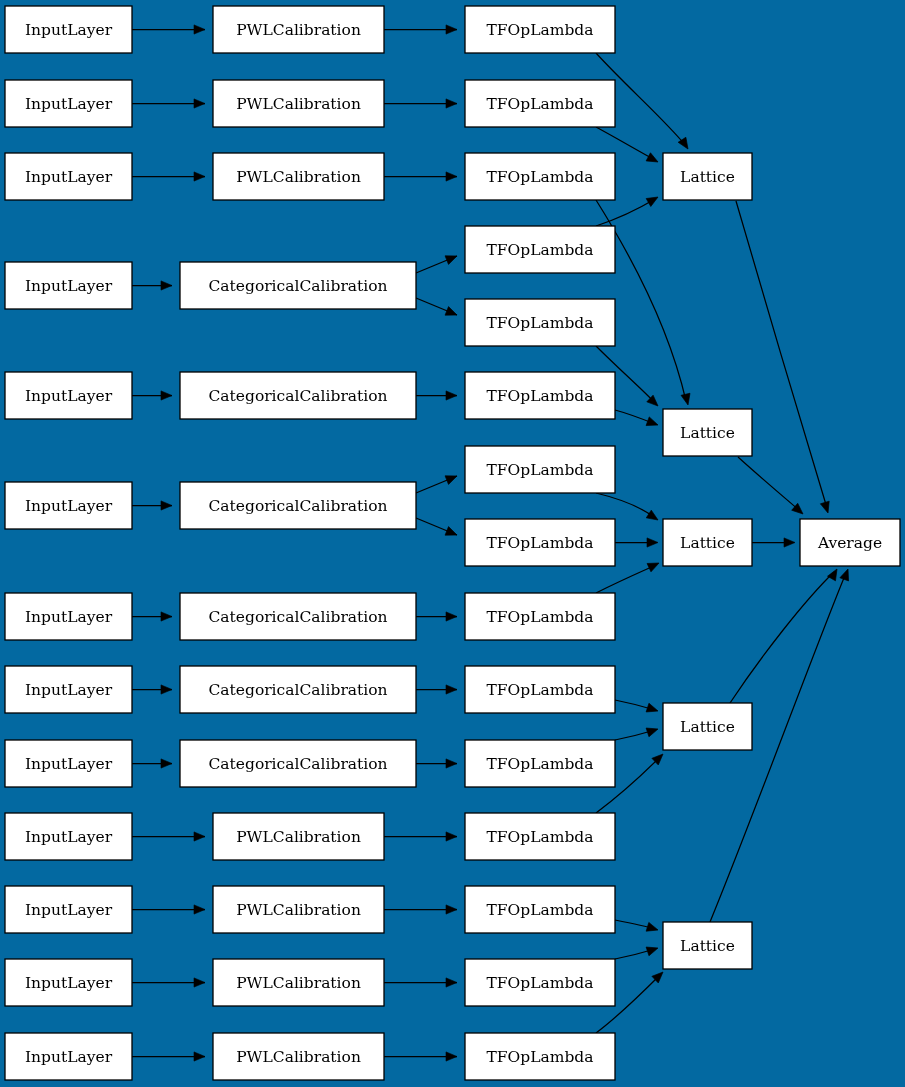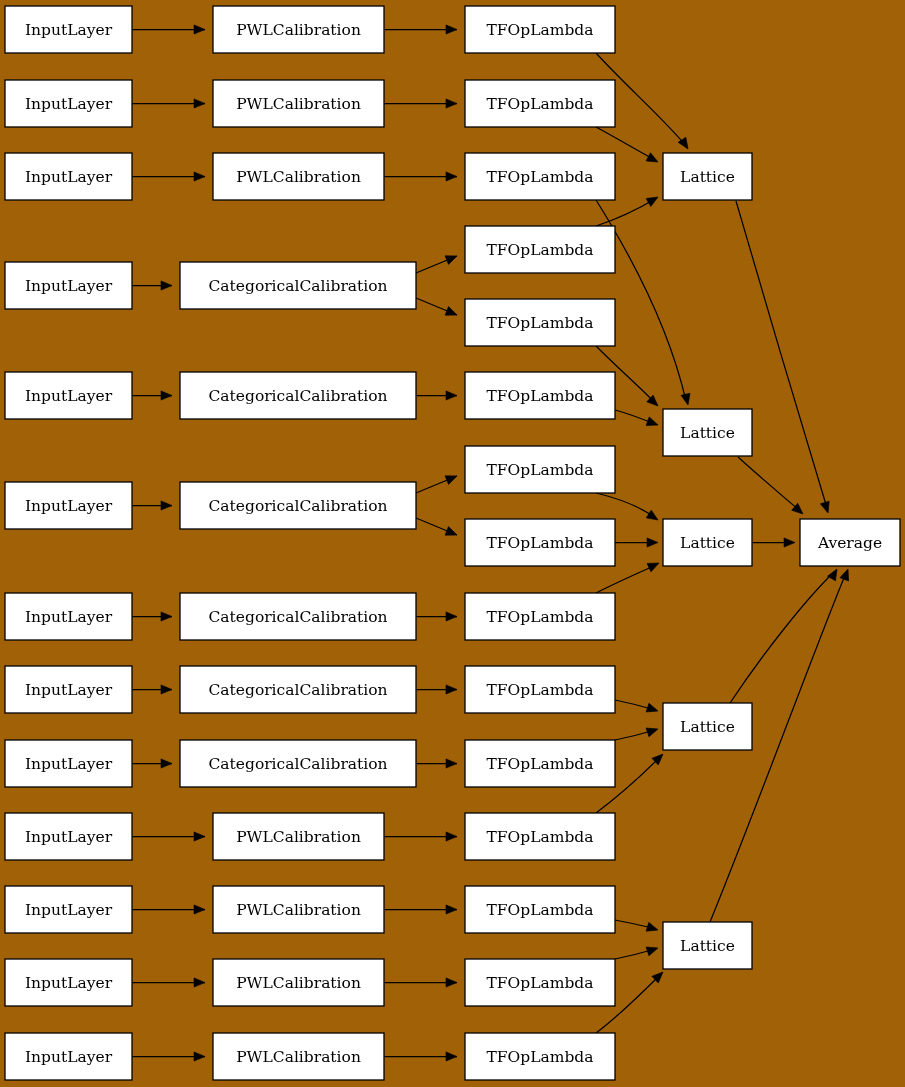--- a/index.html
+++ b/index.html
@@ -5,21 +5,21 @@
 <style>
   html, body {
     margin: 0;
     padding: 0;
     background: #ffffff;
   }
   #graph-root {
     position: relative;
     width: 905px;
     height: 1087px;
-    background: #a16207;
+    background: #0369a1;
     font-family: "DejaVu Serif", "Liberation Serif", serif;
   }
   svg#graph-canvas {
     position: absolute;
     top: 0; left: 0;
     width: 905px;
     height: 1087px;
     display: block;
   }
   .node-rect {

